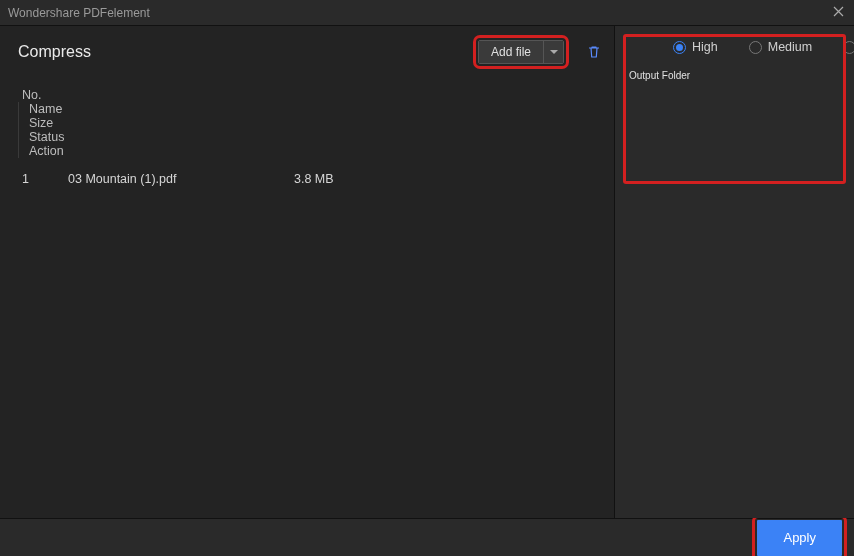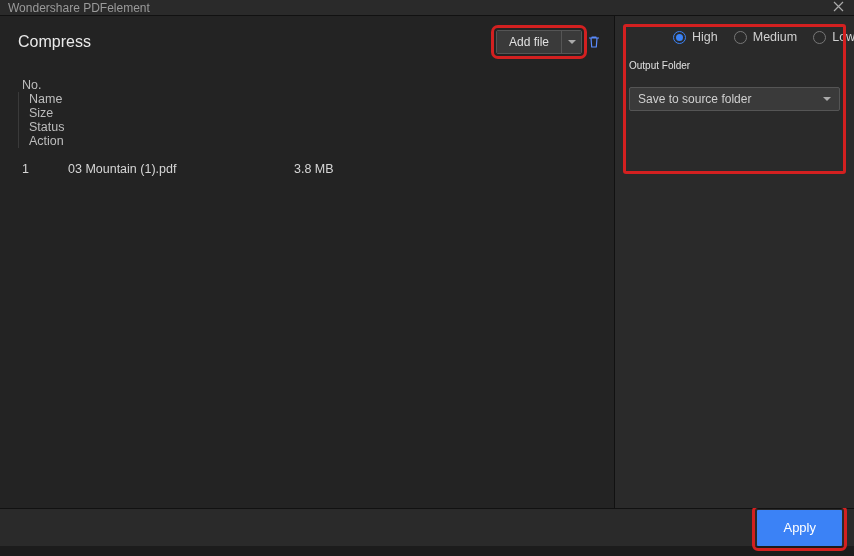--- a/index.html
+++ b/index.html
@@ -7,21 +7,21 @@
     width: 854px;
     height: 556px;
     background: #1c1c1c;
     font-family: "Segoe UI", Arial, sans-serif;
     font-size: 13px;
     color: #d0d0d0;
     overflow: hidden;
     position: relative;
   }
   .titlebar {
-    height: 16px;
+    height: 26px;
     background: #2a2a2a;
     display: flex;
     align-items: center;
     padding: 0 8px;
     color: #9a9a9a;
     font-size: 12px;
     justify-content: space-between;
     border-bottom: 1px solid #111;
   }
   .titlebar .close { width:16px; text-align:center; cursor:pointer; }
@@ -49,21 +49,21 @@
     margin-bottom: 18px;
   }
   .page-title {
     color: #eaeaea;
     font-size: 16px;
     font-weight: 500;
   }
   .header-right {
     display:flex;
     align-items:center;
-    gap:2px;
+    gap:20px;
   }
   .addfile-group {
     display:flex;
     align-items:stretch;
     border: 1px solid #555;
     border-radius: 2px;
     overflow:hidden;
     height: 24px;
   }
   .addfile-btn {
@@ -127,21 +127,21 @@
     color:#e0e0e0;
     font-size: 13px;
     margin-bottom: 14px;
   }
   .sidebar-badge {
     width:14px;height:14px;border:1px solid #888;border-radius:50%;
     display:flex;align-items:center;justify-content:center;font-size:9px;color:#aaa;
   }
   .radio-row {
     display:flex;
-    gap: 16px;
+    gap: 31px;
     align-items:center;
     margin-bottom: 16px;
     padding-left: 44px;
   }
   .radio {
     display:flex;
     align-items:center;
     gap:6px;
     font-size:12.5px;
     color:#d0d0d0;
@@ -269,23 +269,19 @@
         <span class="ring"></span>
         <span>Medium</span>
       </div>
       <div class="radio">
         <span class="ring"></span>
         <span>Low</span>
       </div>
     </div>
 
     <div class="section-label">Output Folder</div>
-    <div class="selectbox">
-      <span>Save to source folder</span>
-      <span class="chev-down"></span>
-    </div>
   </div>
 
 </div>
 
 <div class="footer">
   <button class="apply-btn highlight-red">Apply</button>
 </div>
 
 </body></html>

